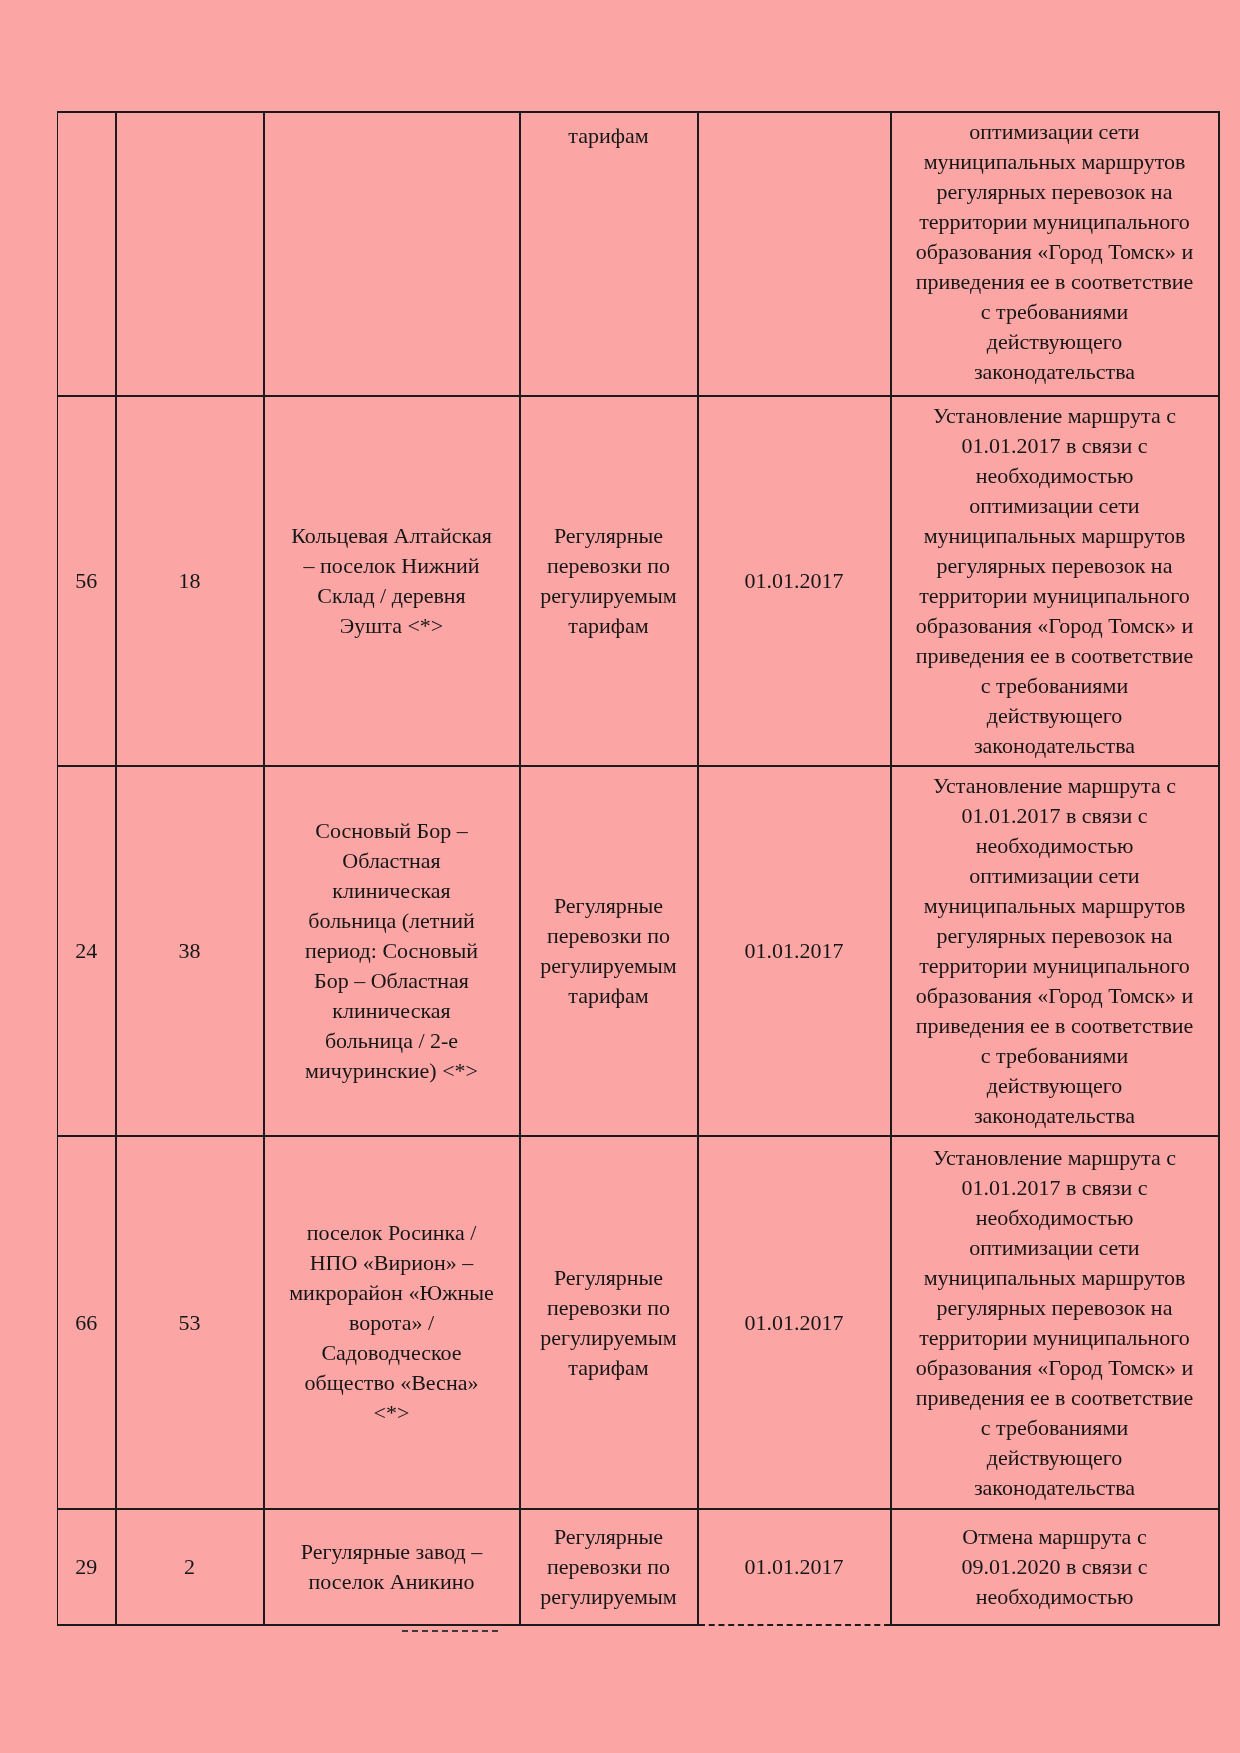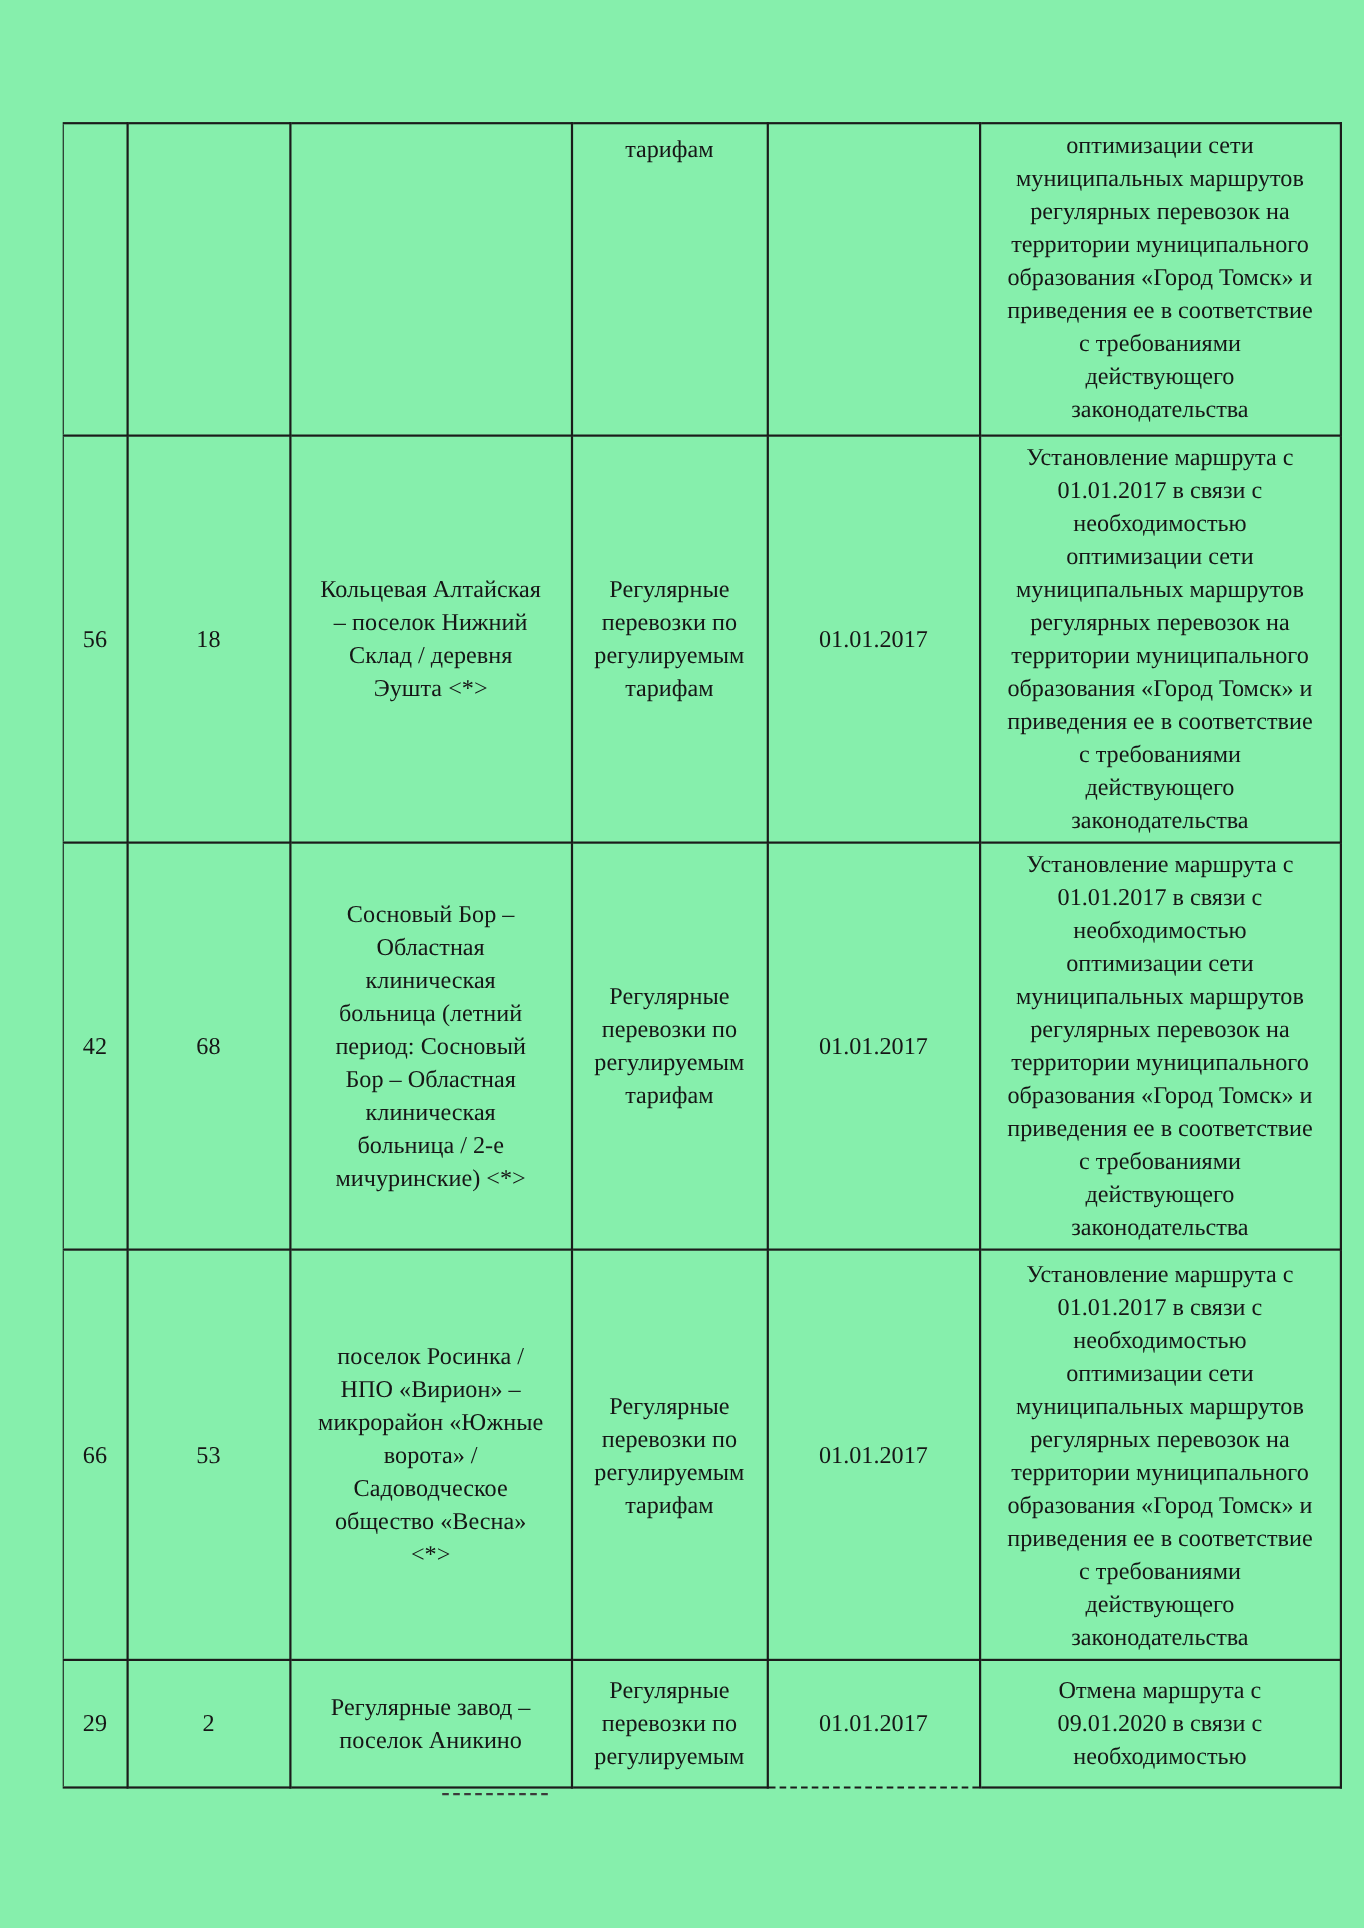--- a/index.html
+++ b/index.html
@@ -5,21 +5,21 @@
   html, body {
     margin: 0;
     padding: 0;
     background: #e8e8e8;
   }
   .page {
     position: relative;
     width: 1240px;
     height: 1753px;
     margin: 0 auto;
-    background: #86efac;
+    background: #fca5a5;
     overflow: hidden;
     font-family: "Liberation Serif", "DejaVu Serif", serif;
     color: #161616;
   }
   table.routes {
     position: absolute;
     left: 57px;
     top: 111px;
     width: 1161px;
     border-collapse: collapse;
@@ -101,22 +101,22 @@
 муниципальных маршрутов
 регулярных перевозок на
 территории муниципального
 образования «Город Томск» и
 приведения ее в соответствие
 с требованиями
 действующего
 законодательства</td>
       </tr>
       <tr class="r57" style="height:370px">
-        <td class="c1">42</td>
-        <td class="c2">68</td>
+        <td class="c1">24</td>
+        <td class="c2">38</td>
         <td class="c3">Сосновый Бор –
 Областная
 клиническая
 больница (летний
 период: Сосновый
 Бор – Областная
 клиническая
 больница / 2-е
 мичуринские) &lt;*&gt;</td>
         <td class="c4">Регулярные

